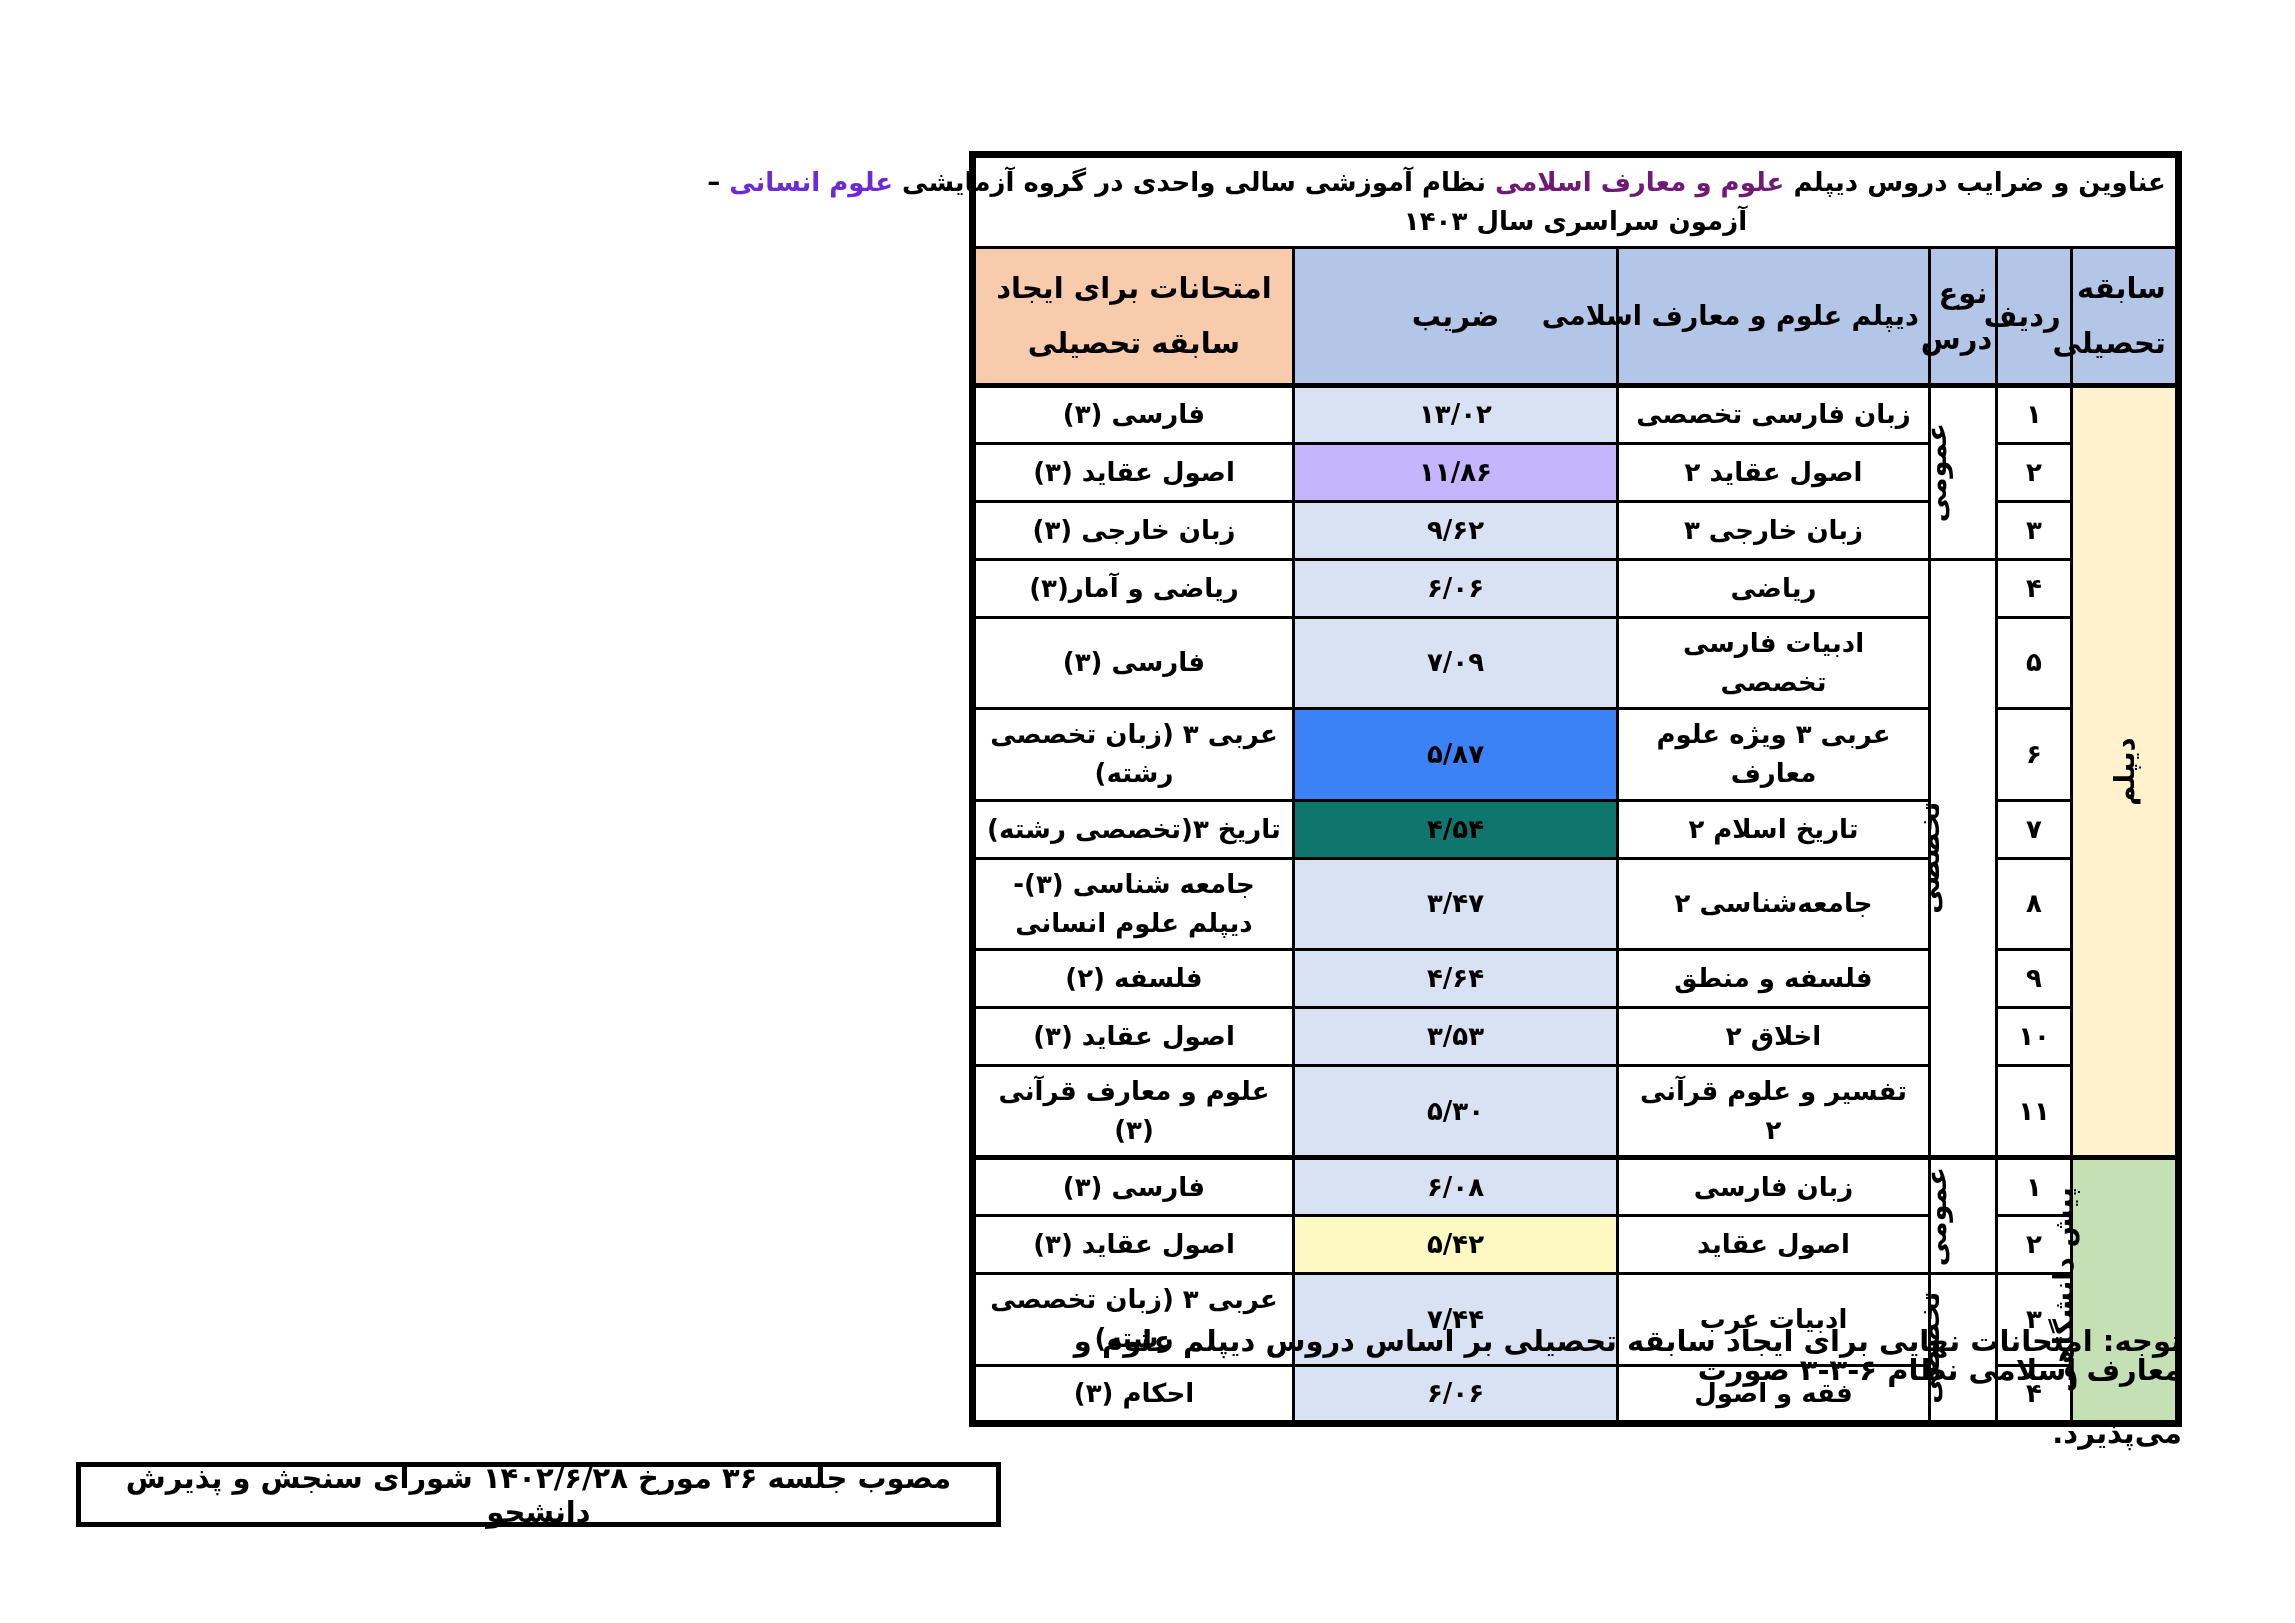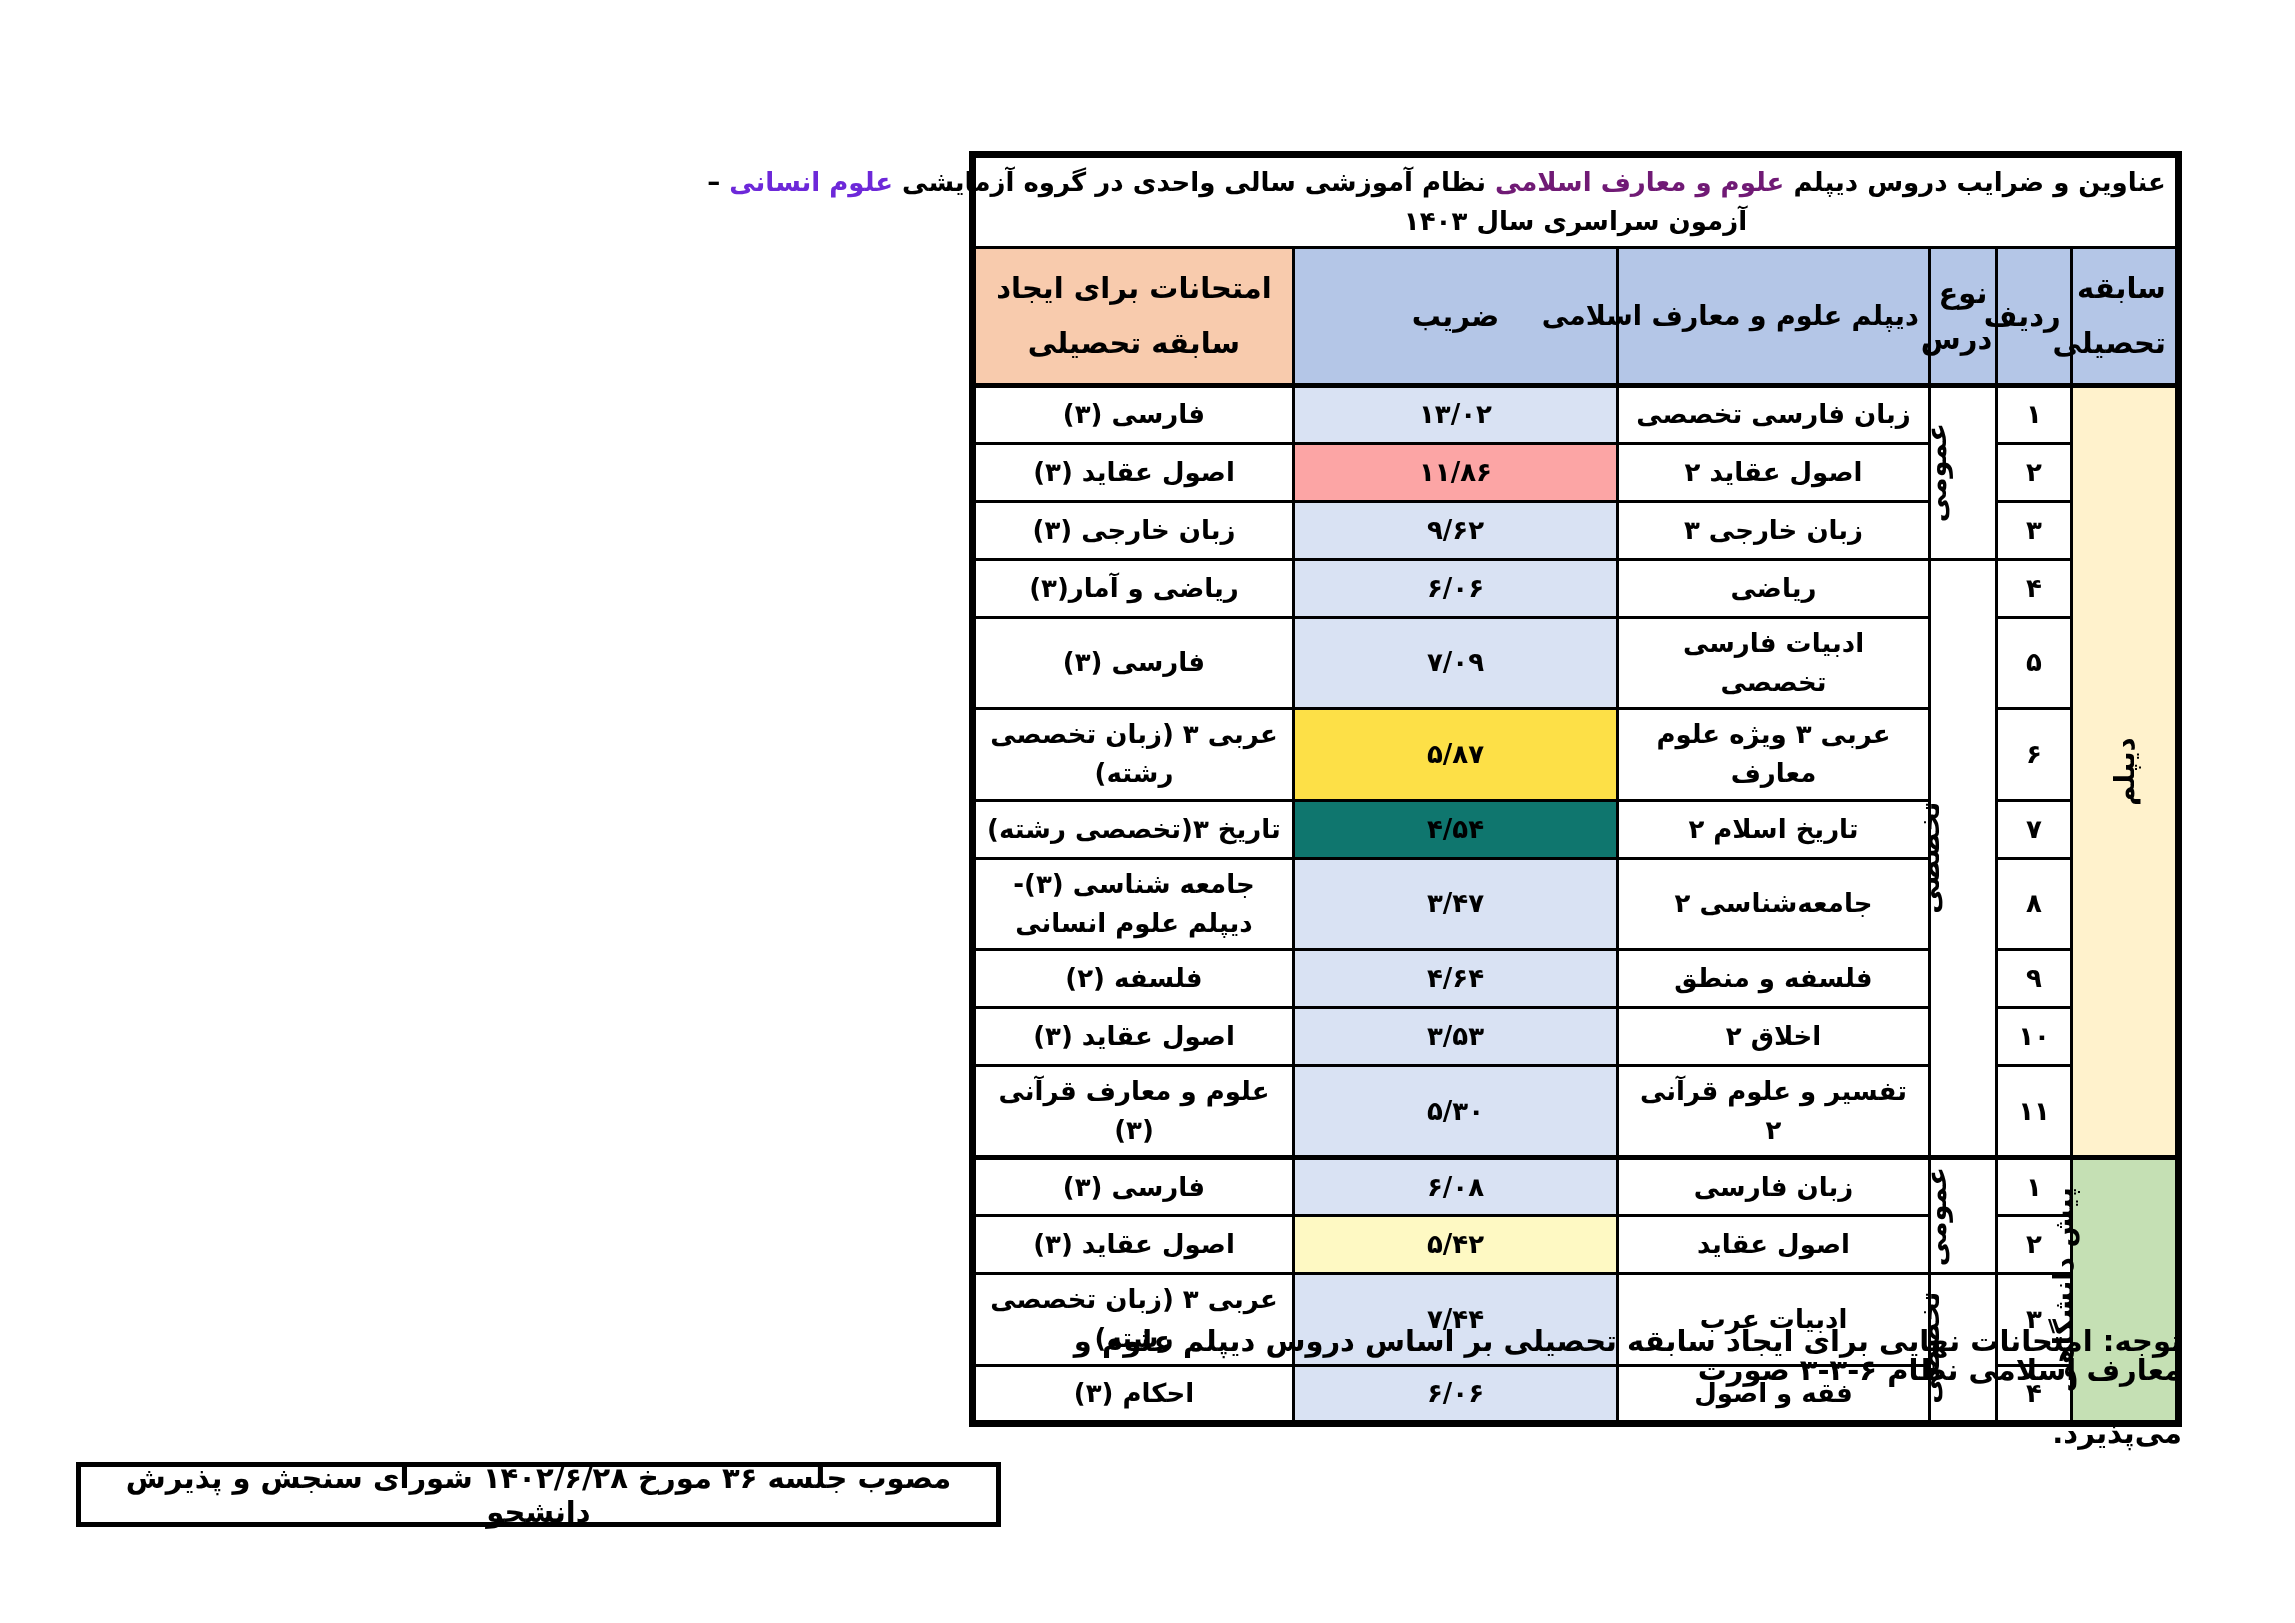--- a/index.html
+++ b/index.html
@@ -126,21 +126,21 @@
           <td class="sabeqe-cell" rowspan="11" style="background: rgb(255, 242, 204);"><span class="vt">دیپلم</span></td>
           <td class="radif-cell">۱</td>
           <td class="nav-cell" rowspan="3"><span class="vt">عمومی</span></td>
           <td class="course-cell">زبان فارسی تخصصی</td>
           <td class="zarib-cell" style="background: rgb(217, 226, 243);">۱۳/۰۲</td>
           <td class="emtehan-cell">فارسی (۳)</td>
         </tr>
         <tr>
           <td class="radif-cell">۲</td>
           <td class="course-cell">اصول عقاید ۲</td>
-          <td class="zarib-cell" style="background: #fca5a5; margin-top: 7px;">۱۱/۸۶</td>
+          <td class="zarib-cell" style="background: #c4b5fd; margin-top: 7px;">۱۱/۸۶</td>
           <td class="emtehan-cell">اصول عقاید (۳)</td>
         </tr>
         <tr>
           <td class="radif-cell">۳</td>
           <td class="course-cell">زبان خارجی ۳</td>
           <td class="zarib-cell" style="background: rgb(217, 226, 243);">۹/۶۲</td>
           <td class="emtehan-cell">زبان خارجی (۳)</td>
         </tr>
         <tr>
           <td class="radif-cell">۴</td>
@@ -151,21 +151,21 @@
         </tr>
         <tr>
           <td class="radif-cell">۵</td>
           <td class="course-cell">ادبیات فارسی تخصصی</td>
           <td class="zarib-cell" style="background: rgb(217, 226, 243);">۷/۰۹</td>
           <td class="emtehan-cell">فارسی (۳)</td>
         </tr>
         <tr>
           <td class="radif-cell">۶</td>
           <td class="course-cell">عربی ۳ ویژه علوم معارف</td>
-          <td class="zarib-cell" style="background: #fde047;">۵/۸۷</td>
+          <td class="zarib-cell" style="background: #3b82f6;">۵/۸۷</td>
           <td class="emtehan-cell">عربی ۳ (زبان تخصصی رشته)</td>
         </tr>
         <tr>
           <td class="radif-cell">۷</td>
           <td class="course-cell">تاریخ اسلام ۲</td>
           <td class="zarib-cell" style="background: #0f766e;">۴/۵۴</td>
           <td class="emtehan-cell">تاریخ ۳(تخصصی رشته)</td>
         </tr>
         <tr>
           <td class="radif-cell">۸</td>

